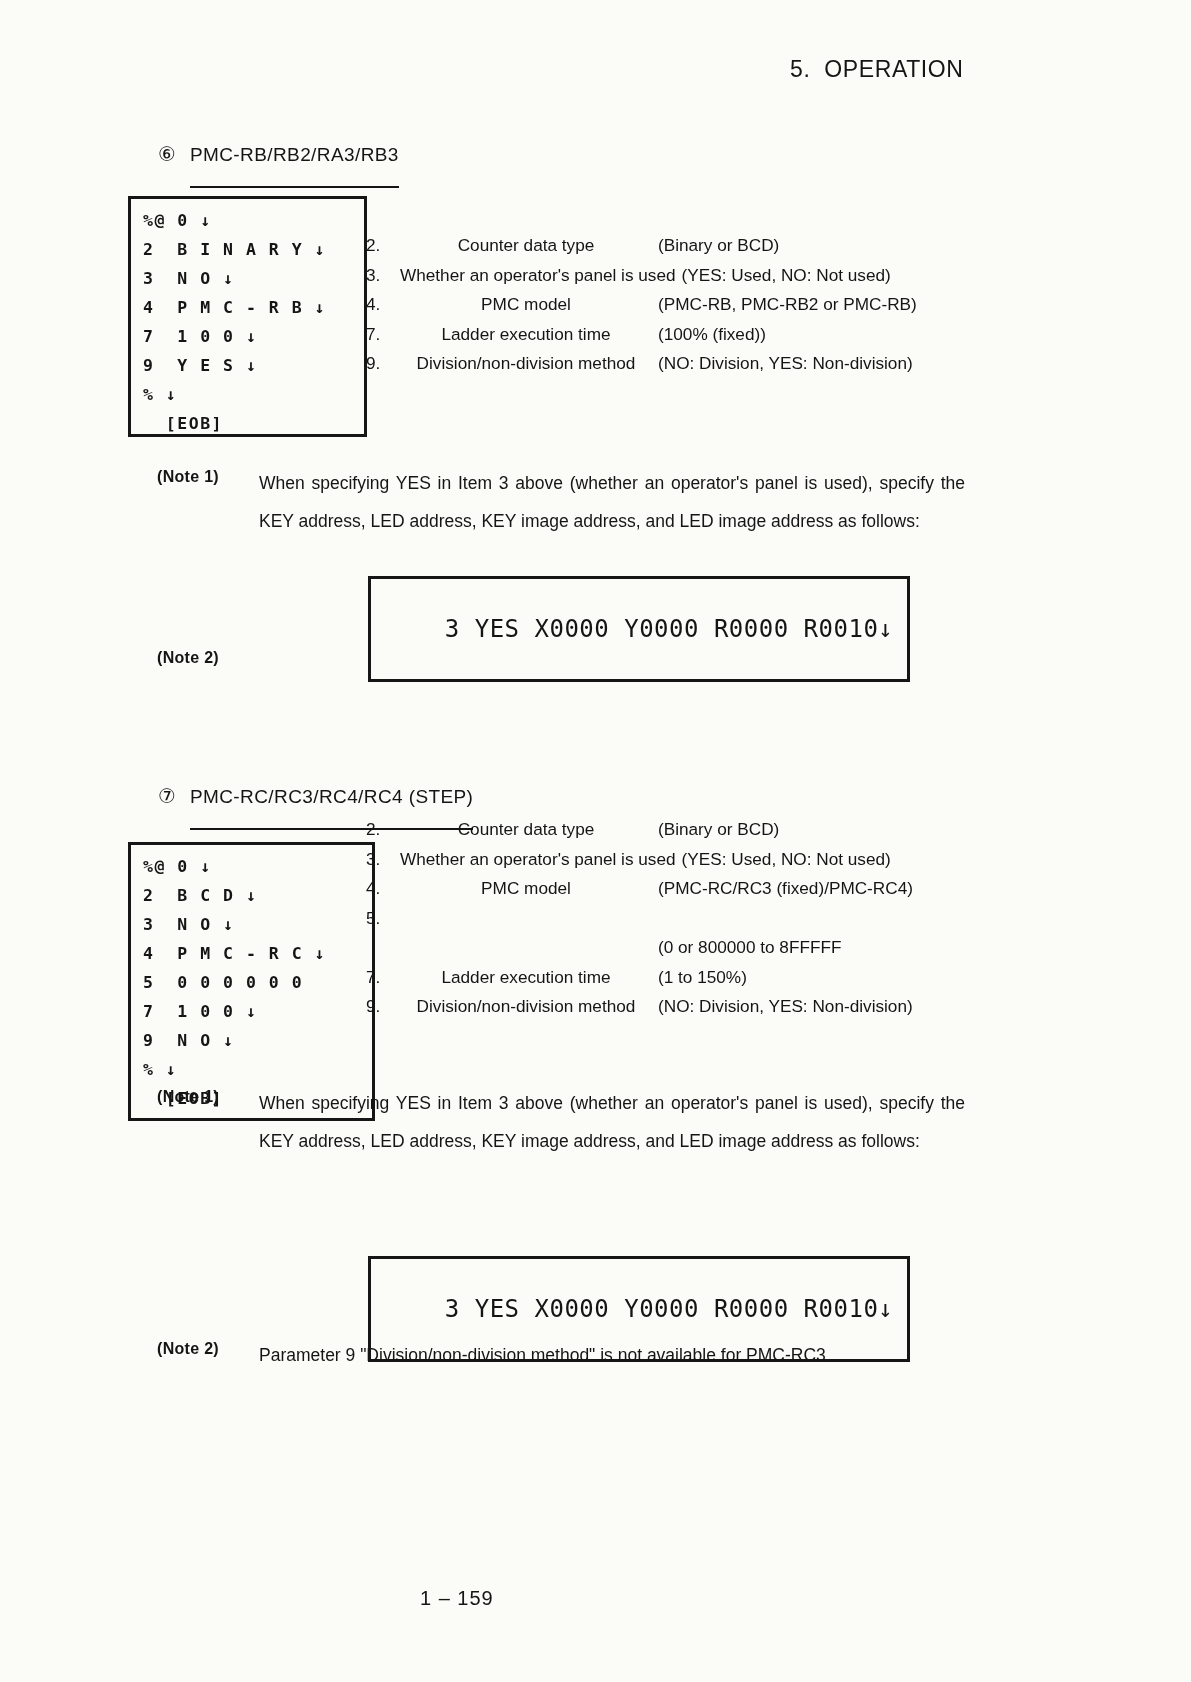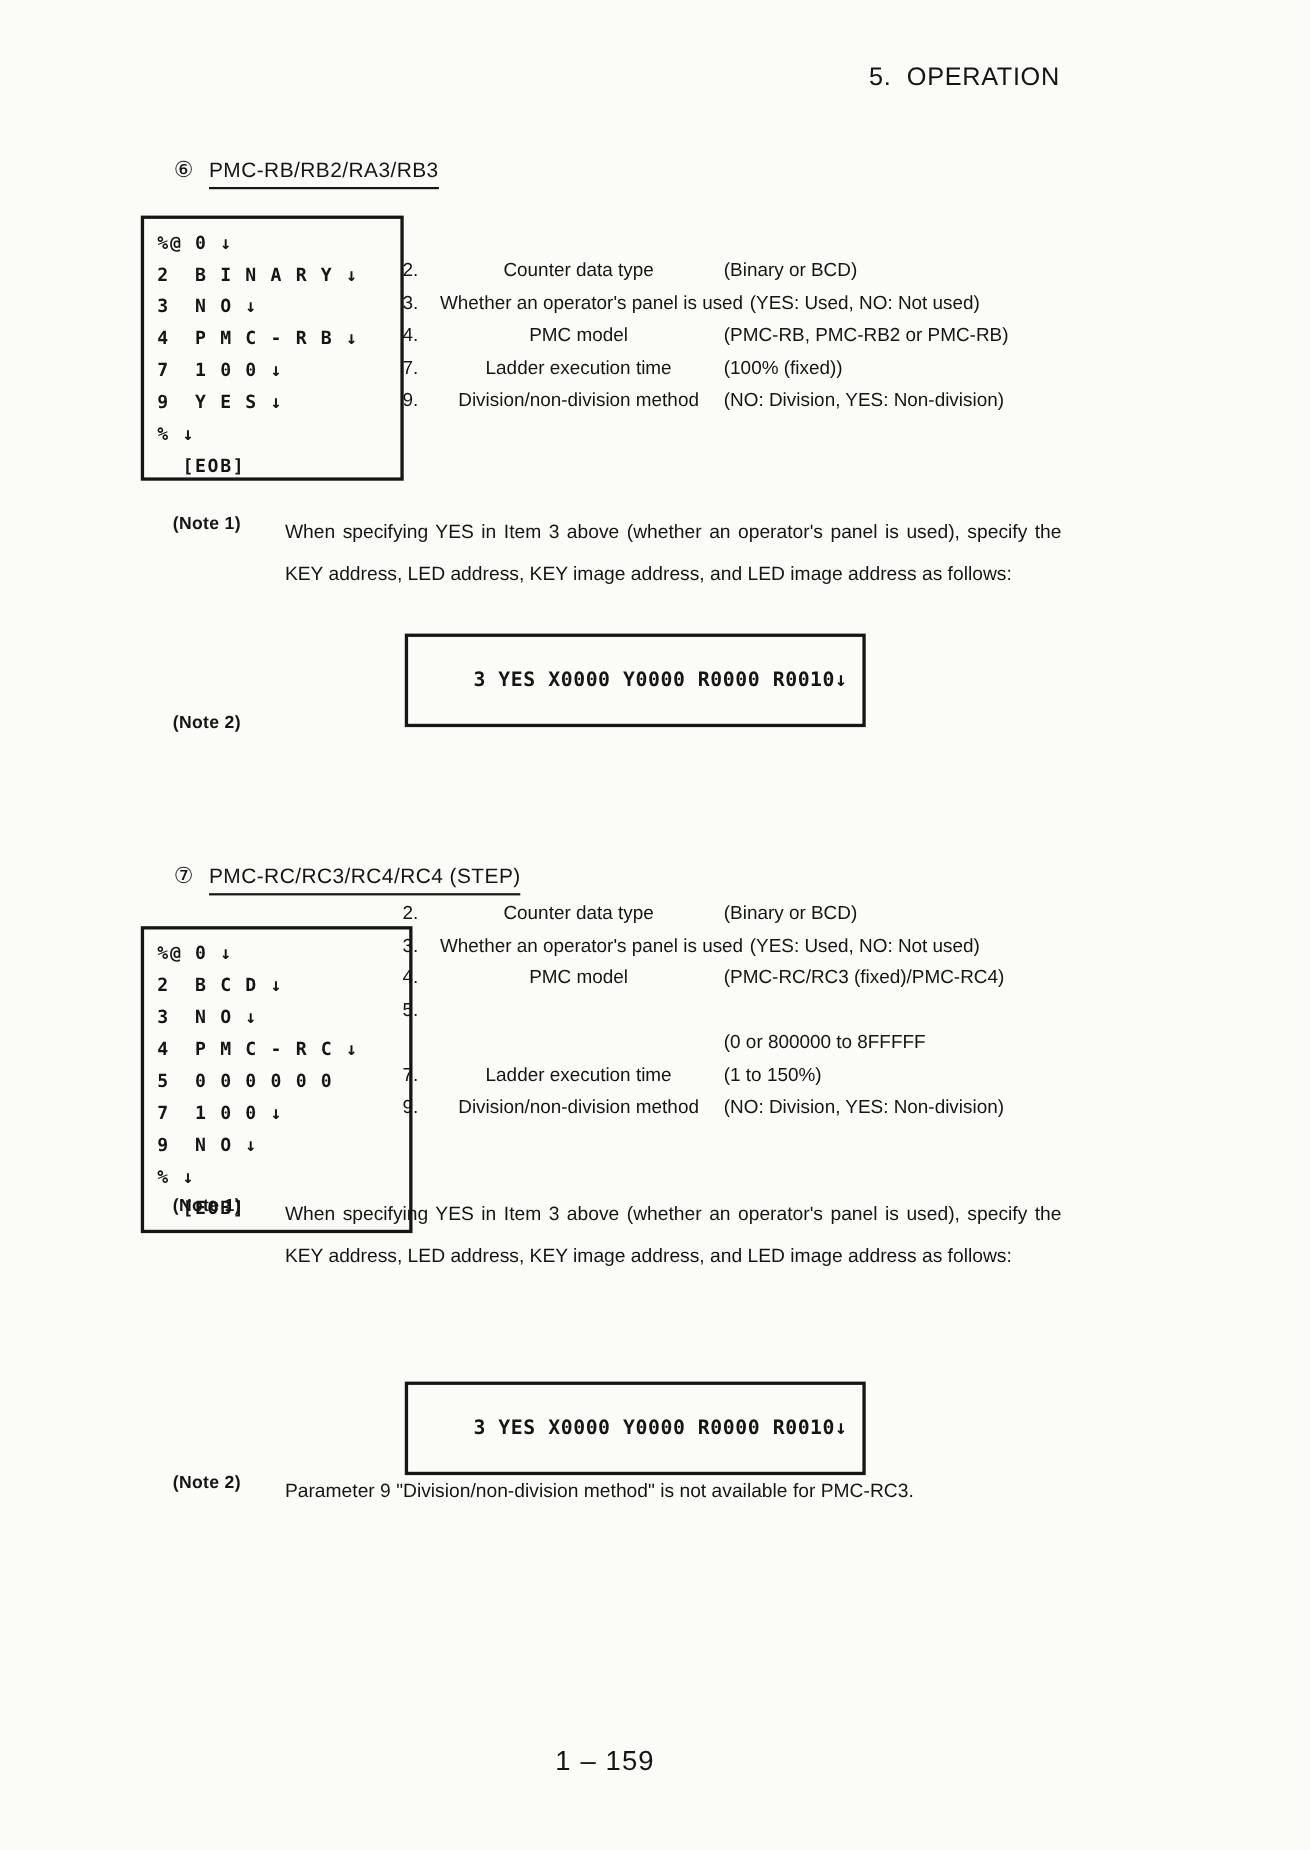--- a/index.html
+++ b/index.html
@@ -10,21 +10,21 @@
     overflow:hidden;
   }
   .header{
     position:absolute;top:56px;left:790px;
     font-size:23px;letter-spacing:.6px;white-space:pre;font-weight:500;
   }
   .sec-heading{position:absolute;display:flex;align-items:baseline;gap:14px;font-size:19px;}
   .sec6-heading{top:142px;left:158px;}
   .sec7-heading{top:784px;left:158px;}
   .marker{font-size:20px;}
-  .sec-title{border-bottom:2.5px solid #151515;padding-bottom:3px;letter-spacing:.4px;font-weight:500;}
+  .sec-title{border-bottom:2.5px solid #151515;padding-bottom:20px;letter-spacing:.4px;font-weight:500;}
   .code-box{
     position:absolute;border:3px solid #161616;
     font-family:"DejaVu Sans Mono","Liberation Mono",monospace;font-weight:bold;
   }
   .box1{top:196px;left:128px;width:221px;height:228px;padding:7px 0 0 12px;}
   .box2{top:842px;left:128px;width:229px;height:266px;padding:7px 0 0 12px;}
   .code-line{white-space:pre;font-size:16.5px;line-height:29px;letter-spacing:1.5px;}
   .param-list{position:absolute;width:618px;font-size:17.2px;}
   .list1{top:231px;left:366px;}
   .list2{top:815px;left:366px;}
@@ -34,28 +34,28 @@
   .item-note{white-space:nowrap;}
   .note-block{position:absolute;left:157px;width:812px;}
   .nb1{top:464px;}
   .nb2{top:645px;}
   .nb3{top:1084px;}
   .nb4{top:1336px;}
   .note-label{position:absolute;left:0;top:4px;font-weight:bold;font-size:16px;letter-spacing:.3px;}
   .note-text{margin-left:102px;width:706px;font-size:17.5px;line-height:38px;text-align:justify;}
   .example-box{
     position:absolute;border:3px solid #161616;padding:8px 14px;
-    font-family:"DejaVu Sans Mono","Liberation Mono",monospace;font-weight:bold;
-    font-size:18px;letter-spacing:.5px;white-space:pre;
+    font-family:"DejaVu Sans Mono","Liberation Mono",monospace;font-weight:normal;
+    font-size:24px;letter-spacing:.5px;white-space:pre;
   }
   .ex1{top:576px;left:368px;}
   .ex2{top:1256px;left:368px;}
   .page-number{
-    position:absolute;top:1587px;left:420px;width:260px;text-align:center;
-    font-size:25px;letter-spacing:1px;font-weight:500;
+    position:absolute;top:1587px;left:420px;width:260px;
+    font-size:20px;letter-spacing:1px;font-weight:500;
   }
 </style>
 </head>
 <body>
 
 <div class="page">
 
   <div class="header">5.  OPERATION</div>
 
   <div class="sec-heading sec6-heading">

